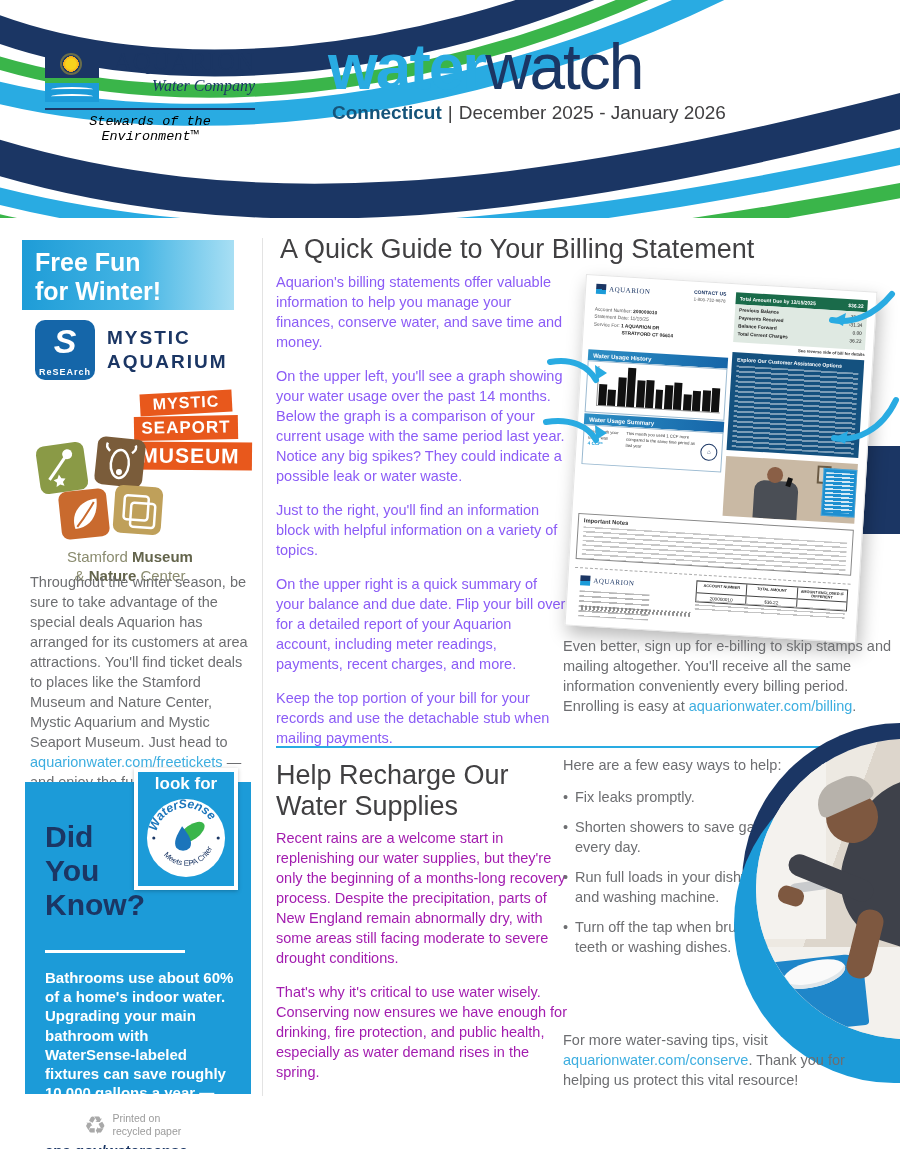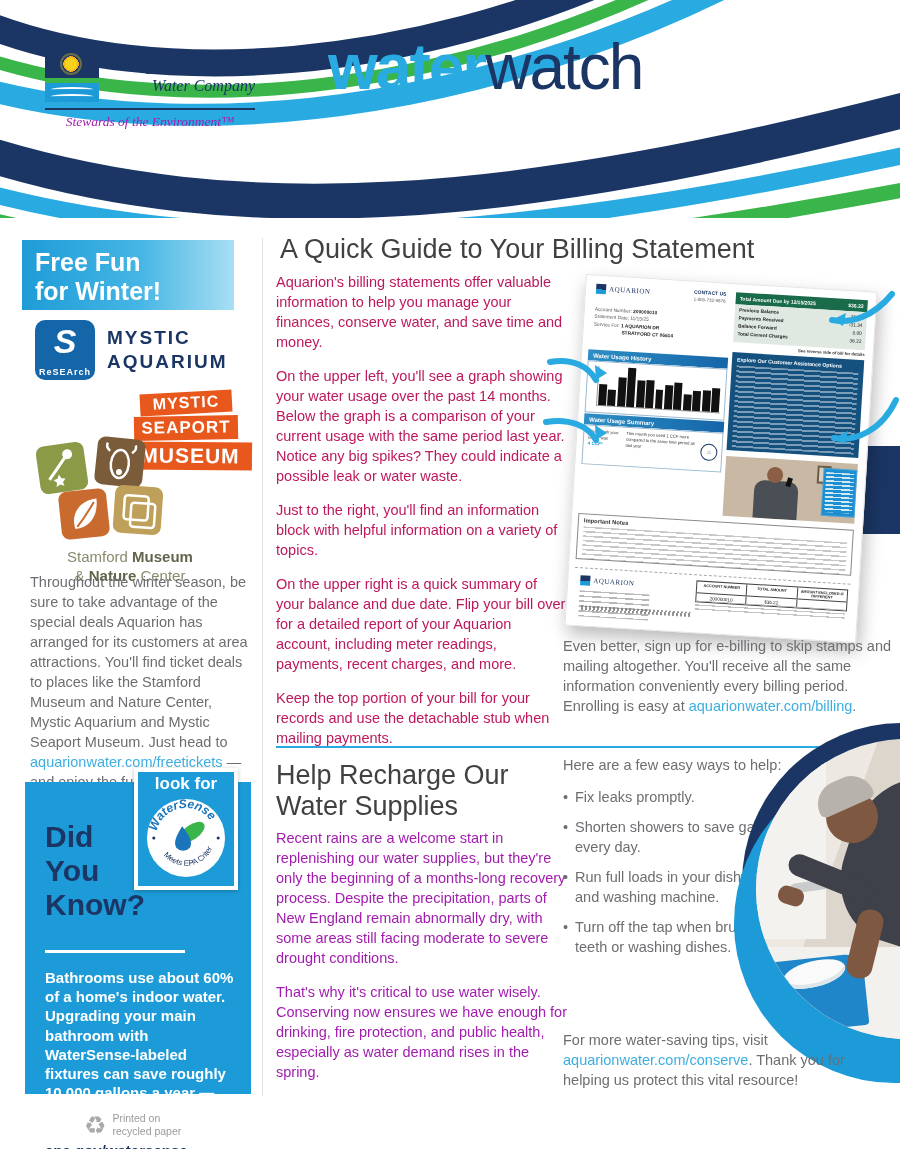--- a/index.html
+++ b/index.html
@@ -18,21 +18,21 @@
     background:radial-gradient(circle,#F8D31C 0 40%, #F5A81C 60%, transparent 61%);
     box-shadow:0 0 0 2px rgba(248,211,28,.35); }
   .logo-green { position:absolute; left:0; top:30px; width:100%; height:5px; background:#3AB54A; }
   .logo-sea { position:absolute; left:0; top:35px; width:100%; height:19px; background:#1C9BD8; }
   .logo-wave { position:absolute; left:6px; width:42px; height:5px; border-radius:50%;
     border-top:2px solid #fff; }
   .logo-wordmark { text-align:right; width:150px; }
   .logo-name { font-family:"Liberation Serif", serif; font-size:25px; letter-spacing:1px; color:#1B3664; }
   .logo-sub { font-family:"Liberation Serif", serif; font-style:italic; font-size:16px; color:#1B3664; margin-top:1px; }
   .logo-tagline { border-top:2px solid #1B3664; margin-top:6px; padding-top:4px;
-    font-family:Liberation Serif, serif; font-style:italic; font-size:13.5px; color:#a21caf; text-align:center; }
+    font-family:Liberation Mono, monospace; font-style:italic; font-size:13.5px; color:#000000; text-align:center; }
   .masthead { position:absolute; left:328px; top:30px; white-space:nowrap; }
   .mast-water { font-size:64px; font-weight:700; color:#29ABE2; letter-spacing:-2px; }
   .mast-watch { font-size:64px; font-weight:300; color:#1B3664; letter-spacing:-2px; }
   .mast-sub { position:absolute; left:332px; top:102px; font-size:19px; color:#414042; white-space:nowrap; }
   .mast-region { font-weight:700; color:#15547A; }
   .mast-sep { color:#414042; padding:0 6px; }
   
   .col-divider { position:absolute; left:262px; top:238px; width:1px; height:858px; background:#E3E3E3; }
   
   .promo-banner { position:absolute; left:22px; top:240px; width:212px; height:70px;
@@ -60,21 +60,21 @@
   .dyk-rule { position:absolute; left:20px; top:168px; width:140px; height:3px; background:#fff; }
   .dyk-body { position:absolute; left:20px; top:186px; width:192px; font-size:15px; font-weight:700; color:#fff; line-height:1.28; }
   a.navy-link { color:#1B3664; text-decoration:none; font-weight:700; }
   .ws-badge { position:absolute; left:134px; top:768px; width:104px; height:122px; background:#1C9BD8;
     border:4px solid #fff; box-shadow:0 1px 4px rgba(0,0,0,.25); text-align:center; }
   .ws-lookfor { color:#fff; font-size:17px; font-weight:700; margin-top:2px; }
   .ws-circle { margin:3px auto 0; width:82px; height:82px; }
   
   .art-title { position:absolute; font-size:27px; color:#414042; line-height:1.15; }
   #billing-title { left:280px; top:234px; width:560px; }
-  .billing-col { position:absolute; left:276px; top:272px; width:290px; font-size:14.5px; line-height:1.38; color:#be185d; }
+  .billing-col { position:absolute; left:276px; top:272px; width:290px; font-size:14.5px; line-height:1.38; color:#8b5cf6; }
   .billing-col p, .ebill p, .recharge-col p { margin-bottom:14px; }
   .ebill { position:absolute; left:563px; top:636px; width:330px; font-size:14.5px; line-height:1.38; color:#6D6E71; }
   .section-divider { position:absolute; left:276px; top:746px; width:604px; height:2px; background:#29ABE2; }
   
   .navy-slab { position:absolute; left:832px; top:446px; width:68px; height:88px; background:#1B3664; }
   .bill { position:absolute; left:586px; top:274px; width:292px; height:352px; background:#fff;
     transform:rotate(3.5deg); transform-origin:top left;
     box-shadow:3px 8px 18px rgba(0,0,0,.28); border:1px solid #e5e5e5; font-family:"Liberation Sans",sans-serif; }
   .b-logo { position:absolute; left:10px; top:8px; display:flex; gap:3px; align-items:center; }
   .b-logo-sq { width:10px; height:10px; background:linear-gradient(#1B3664 55%, #1C9BD8 45%); }
@@ -195,20 +195,23 @@
         <div class="logo-name">AQUARION</div>
         <div class="logo-sub">Water Company</div>
       </div>
     </div>
     <div class="logo-tagline">Stewards of the Environment™</div>
   </div>
 
   <div class="masthead">
     <span class="mast-water">water</span><span class="mast-watch">watch</span>
   </div>
+  <div class="mast-sub">
+    <span class="mast-region">Connecticut</span><span class="mast-sep">|</span><span>December 2025 - January 2026</span>
+  </div>
 
   <div class="col-divider"></div>
 
   <div class="promo-banner">
     <div>Free Fun</div>
     <div>for Winter!</div>
   </div>
 
   <div class="ma-row">
     <div class="ma-icon">

